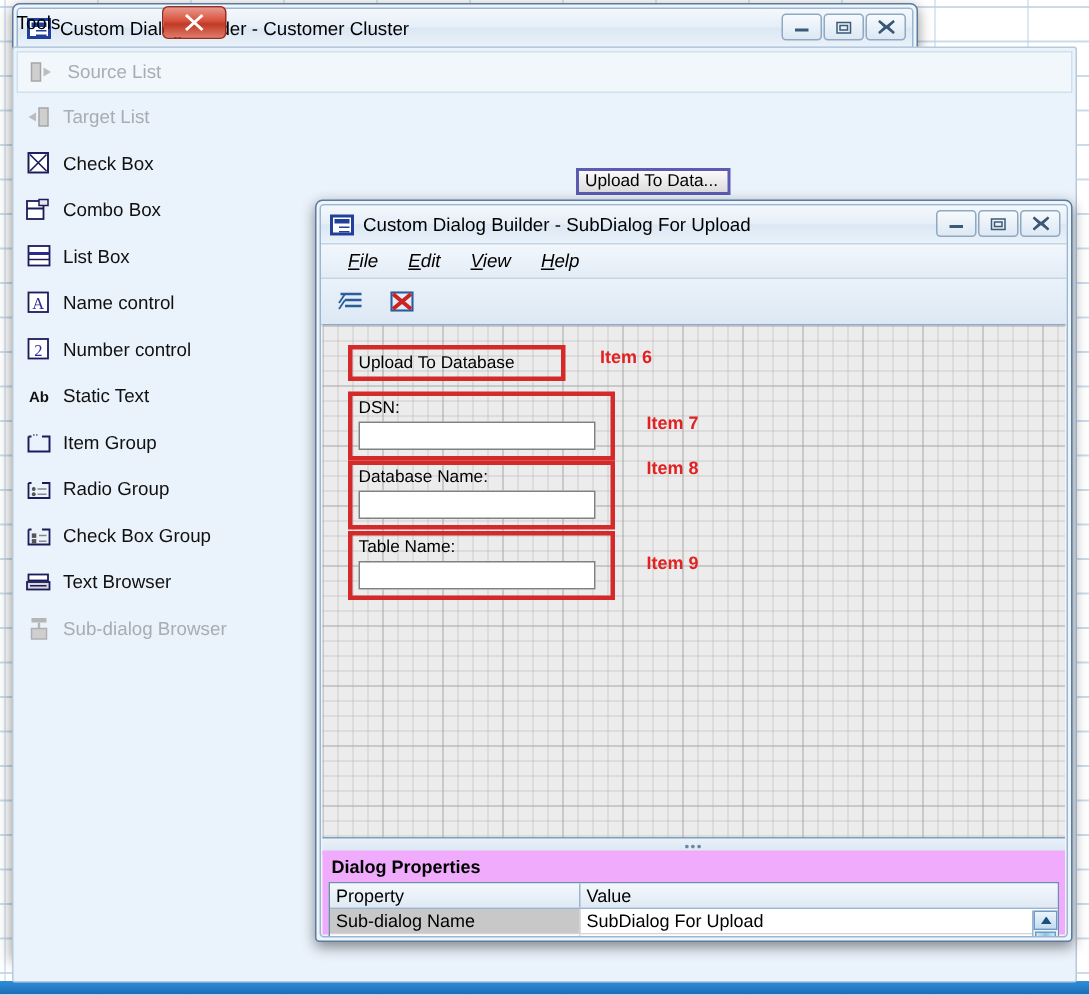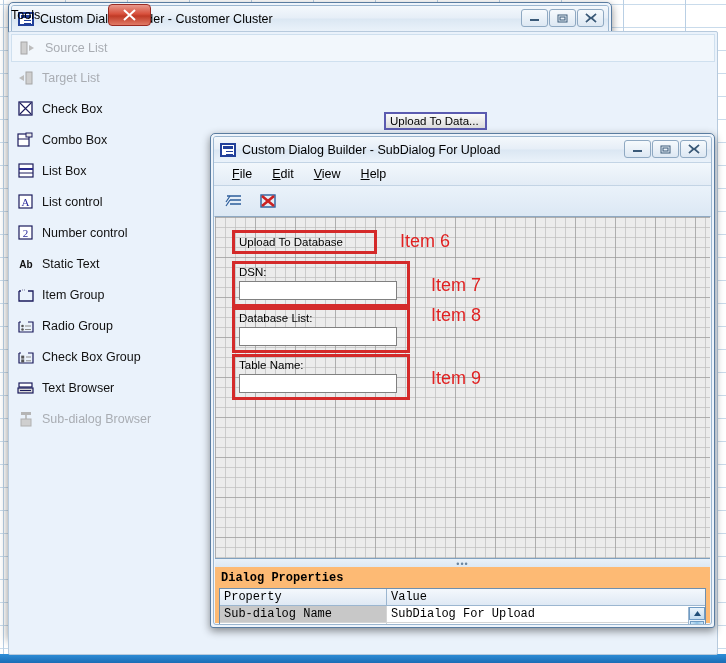--- a/index.html
+++ b/index.html
@@ -73,21 +73,21 @@
   }
   .wbtn svg{display:block;}
 
   .menubar{
     height:22px;display:flex;align-items:center;
     background:linear-gradient(to bottom,#f2f7fc,#e3ecf6);
     border-bottom:1px solid #c3d4e5;
     padding-left:8px;
   }
   .menubar .mi{
-    padding:2px 10px;font-size:12.5px;color:#000;white-space:nowrap;
+    padding:2px 10px;font-size:12.5px;color:#000;white-space:nowrap;font-style:italic;
   }
   .menubar .mi u{text-decoration:underline;}
 
   .toolbar{
     height:30px;display:flex;align-items:center;
     background:linear-gradient(to bottom,#eaf2fa,#dce8f4);
     border-bottom:1px solid #b9cde0;
     padding-left:8px;gap:4px;
   }
   .tb{width:24px;height:24px;display:flex;align-items:center;justify-content:center;}
@@ -187,28 +187,27 @@
   }
   #sub-split{
     position:absolute;left:1px;right:1px;top:421px;height:9px;
     background:linear-gradient(to bottom,#e9f1f9,#dbe7f2);
     border-top:1px solid #7fa0bf;border-bottom:1px solid #7fa0bf;
     display:flex;align-items:center;justify-content:center;
   }
   #sub-split .dots{letter-spacing:1px;font-size:9px;color:#6b86a0;line-height:6px;}
   #sub-props{
     position:absolute;left:1px;right:1px;top:430px;bottom:1px;
-    background:#fdba74;
-    font-family:Liberation Mono, monospace;
+    background:#f0abfc;
   }
 
   
   .ann-box{position:absolute;border:3px solid #d42a2a;box-sizing:border-box;}
   .ann-label{
-    position:absolute;color:#e02222;font-weight:normal;font-size:18px;
+    position:absolute;color:#e02222;font-weight:bold;font-size:12px;
     font-family:"Liberation Sans", sans-serif;white-space:nowrap;
   }
   .dz-static{
     position:absolute;font-size:11.5px;color:#000;white-space:nowrap;
   }
   .dz-field{
     position:absolute;background:#ffffff;border:1px solid #808080;
     box-sizing:border-box;
   }
 </style>
@@ -425,21 +424,21 @@
       <span>List Box</span>
     </div>
 
     <div class="tool-item">
       <span class="tool-ico">
         <svg width="15" height="15">
             <rect x="1" y="1" width="13" height="13" fill="#fff" stroke="#1b1b5c" stroke-width="1.2"></rect>
             <text x="7.5" y="12" font-size="11" font-family="Liberation Serif, serif" fill="#2a2a9c" text-anchor="middle">A</text>
           </svg>
       </span>
-      <span>List control</span>
+      <span>Name control</span>
     </div>
 
     <div class="tool-item">
       <span class="tool-ico">
         <svg width="15" height="15">
             <rect x="1" y="1" width="13" height="13" fill="#fff" stroke="#1b1b5c" stroke-width="1.2"></rect>
             <text x="7.5" y="12" font-size="11" font-family="Liberation Serif, serif" fill="#2a2a9c" text-anchor="middle">2</text>
           </svg>
       </span>
       <span>Number control</span>
@@ -571,21 +570,21 @@
       <div class="ann-box" style="left:17px;top:13px;width:145px;height:24px;"></div>
       <div class="dz-static" style="left:24px;top:19px;">Upload To Database</div>
       <div class="ann-label" style="left:185px;top:14px;">Item 6</div>
 
       <div class="ann-box" style="left:17px;top:44px;width:178px;height:46px;"></div>
       <div class="dz-static" style="left:24px;top:49px;">DSN:</div>
       <div class="dz-field" style="left:24px;top:64px;width:158px;height:19px;"></div>
       <div class="ann-label" style="left:216px;top:58px;">Item 7</div>
 
       <div class="ann-box" style="left:17px;top:90px;width:178px;height:46px;"></div>
-      <div class="dz-static" style="left:24px;top:95px;">Database List:</div>
+      <div class="dz-static" style="left:24px;top:95px;">Database Name:</div>
       <div class="dz-field" style="left:24px;top:110px;width:158px;height:19px;"></div>
       <div class="ann-label" style="left:216px;top:88px;">Item 8</div>
 
       <div class="ann-box" style="left:17px;top:137px;width:178px;height:46px;"></div>
       <div class="dz-static" style="left:24px;top:142px;">Table Name:</div>
       <div class="dz-field" style="left:24px;top:157px;width:158px;height:19px;"></div>
       <div class="ann-label" style="left:216px;top:151px;">Item 9</div>
 
     </div>
 

